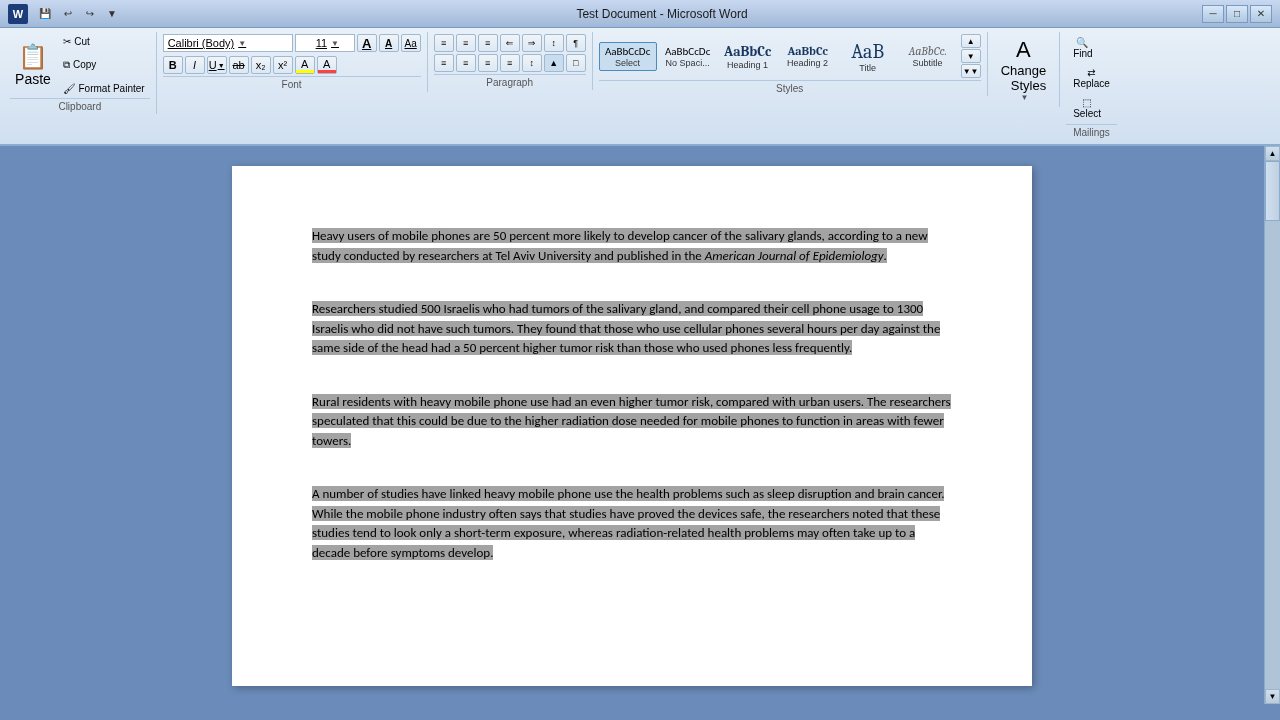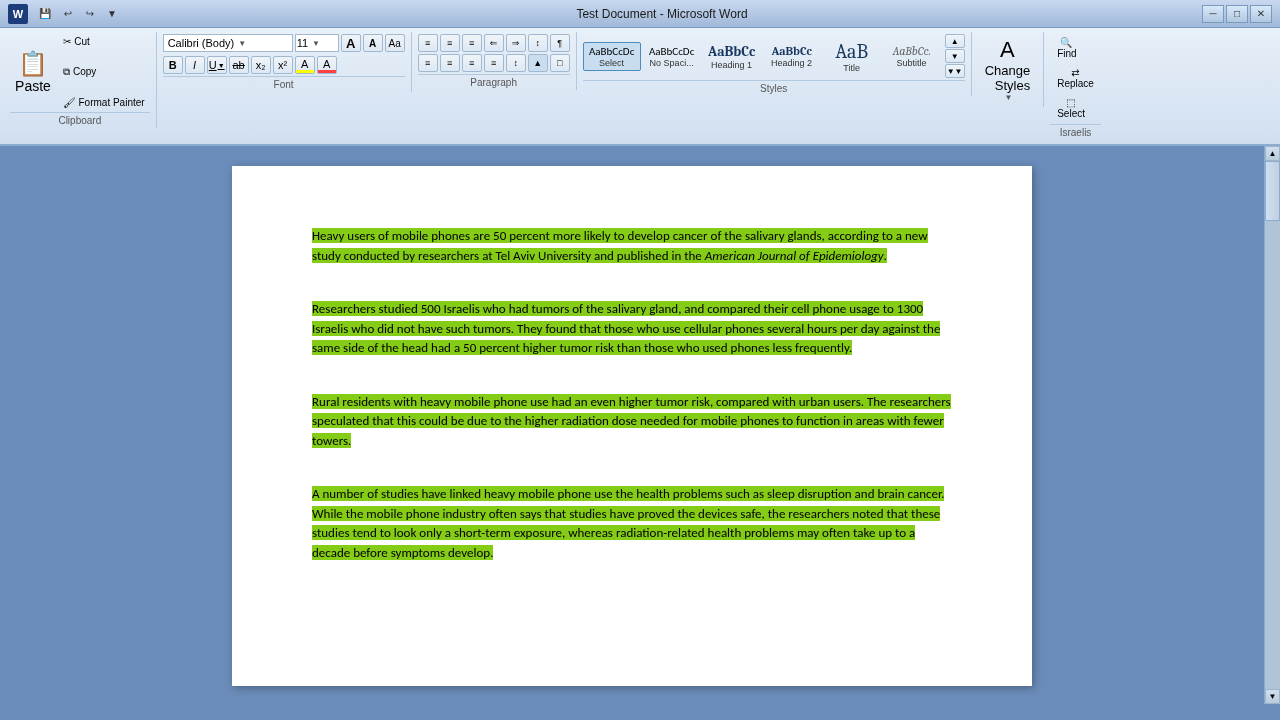--- a/index.html
+++ b/index.html
@@ -34,27 +34,27 @@
     .ribbon-tab.active { background: white; border-color: #a0b8d0; border-bottom-color: white; font-weight: 500; }
 
     .ribbon-content { display: flex; padding: 4px; gap: 0; align-items: flex-start; }
     .ribbon-group { display: flex; flex-direction: column; border-right: 1px solid #b0c8e0; padding: 2px 6px; min-width: 0; }
     .ribbon-group-inner { display: flex; align-items: flex-start; gap: 2px; flex-wrap: wrap; }
     .ribbon-group-label { font-size: 10px; color: #555; text-align: center; margin-top: 2px; border-top: 1px solid #b0c8e0; padding-top: 2px; }
 
     
     .clipboard-group { display: flex; flex-direction: row; align-items: stretch; }
     .paste-btn { display: flex; flex-direction: column; align-items: center; justify-content: center; width: 46px; padding: 2px; cursor: pointer; border: 1px solid transparent; border-radius: 2px; }
-    .small-btns { display: flex; flex-direction: column; gap: 15px; margin-left: 2px; }
+    .small-btns { display: flex; flex-direction: column; gap: 8px; margin-left: 2px; }
     .small-btn { font-size: 10px; padding: 1px 4px; cursor: pointer; border: 1px solid transparent; border-radius: 2px; white-space: nowrap; }
 
     
     .font-dropdown { display: flex; align-items: center; gap: 2px; background: white; border: 1px solid #a0b8d0; padding: 1px 4px; font-size: 11px; width: 130px; cursor: pointer; }
-    .font-size-dropdown { display: flex; align-items: center; gap: 2px; background: white; border: 1px solid #a0b8d0; padding: 1px 1px; font-size: 11px; width: 44px; cursor: pointer; }
-    .font-row1 { display: flex; gap: 2px; margin-bottom: 2px; }
+    .font-size-dropdown { display: flex; align-items: center; gap: 2px; background: white; border: 1px solid #a0b8d0; padding: 1px 20px; font-size: 11px; width: 60px; cursor: pointer; }
+    .font-row1 { display: flex; gap: 2px; margin-bottom: 2px; text-decoration: underline; }
     .font-row2 { display: flex; gap: 2px; align-items: center; }
     .font-btn { width: 20px; height: 18px; background: linear-gradient(to bottom, #f0f4f8, #dce8f4); border: 1px solid #a0b8d0; cursor: pointer; display: flex; align-items: center; justify-content: center; font-size: 11px; border-radius: 2px; }
     .font-btn.bold { font-weight: bold; }
     .font-btn.italic { font-style: italic; }
     .font-btn.underline { text-decoration: underline; }
 
     
     .para-btn { width: 20px; height: 18px; background: linear-gradient(to bottom, #f0f4f8, #dce8f4); border: 1px solid #a0b8d0; cursor: pointer; display: flex; align-items: center; justify-content: center; font-size: 9px; border-radius: 2px; }
 
     
@@ -65,21 +65,21 @@
 
     
     .change-styles-btn { display: flex; flex-direction: column; align-items: center; padding: 2px 6px; cursor: pointer; border: 1px solid transparent; border-radius: 2px; }
 
     
     .editing-btn { display: flex; flex-direction: column; align-items: center; padding: 2px 6px; cursor: pointer; border: 1px solid transparent; border-radius: 2px; font-size: 10px; }
     .doc-page { background: white; width: 800px; min-height: 520px; padding: 60px 80px; box-shadow: 2px 2px 8px rgba(0,0,0,0.3); }
 
     
     .para { font-family: Calibri, Arial, sans-serif; font-size: 13px; line-height: 1.5; color: #000; margin-bottom: 20px; }
-    .selected { background: #84cc16; display: inline; }
+    .selected { background: #a3a3a3; display: inline; }
     .italic-text { font-style: italic; }
     .scroll-btn { width: 15px; height: 15px; background: linear-gradient(to bottom, #d0dff0, #b8ccdc); border: 1px solid #a0b4c8; display: flex; align-items: center; justify-content: center; font-size: 8px; cursor: pointer; }
     .scroll-track { flex: 1; background: #b0c4d8; }
     .scroll-thumb { width: 100%; height: 60px; background: linear-gradient(to right, #d0e0f0, #c0d0e0); border: 1px solid #8aacce; cursor: pointer; }
 
     
     .highlight-btn { position: relative; }
     .color-bar { width: 100%; height: 3px; background: yellow; position: absolute; bottom: 0; left: 0; }
     .color-bar-red { background: #ff4040; }
 
@@ -254,21 +254,21 @@
         </div>
         <div class="editing-btn">
           <span>⇄</span>
           <span>Replace</span>
         </div>
         <div class="editing-btn">
           <span>⬚</span>
           <span>Select</span>
         </div>
       </div>
-      <div class="ribbon-group-label">Israelis</div>
+      <div class="ribbon-group-label">Mailings</div>
     </div>
 
   </div>
 </div>
 
 <div class="scroll-area">
   <div class="main-doc-area">
     <div class="doc-page">
       
       <p class="para">

